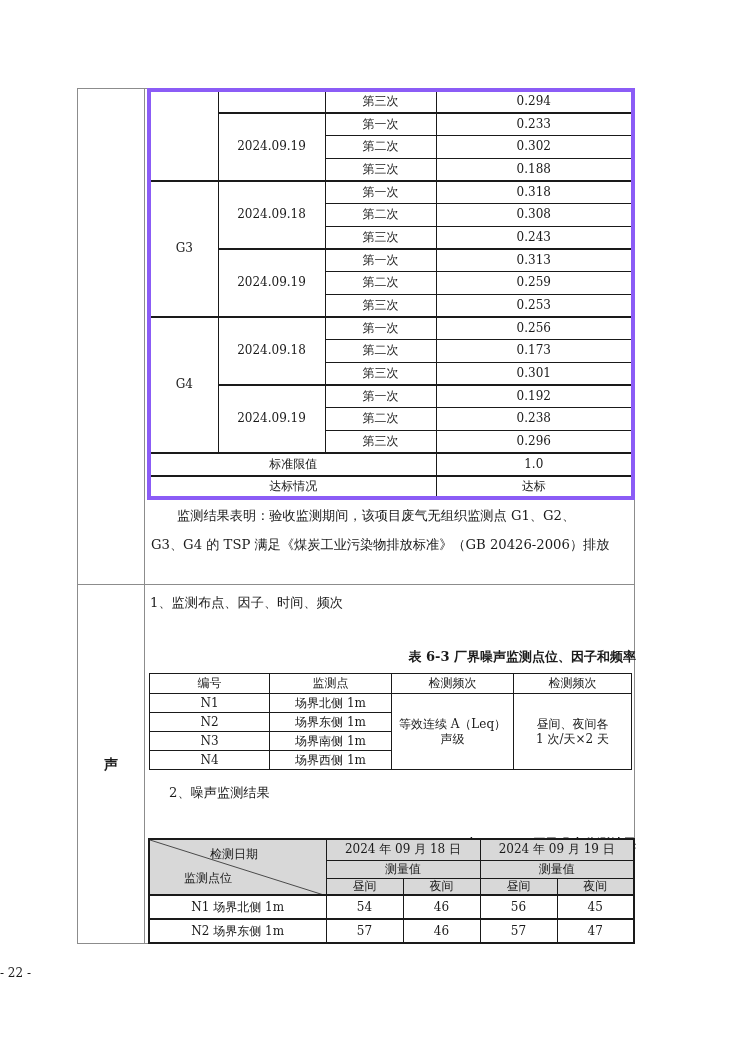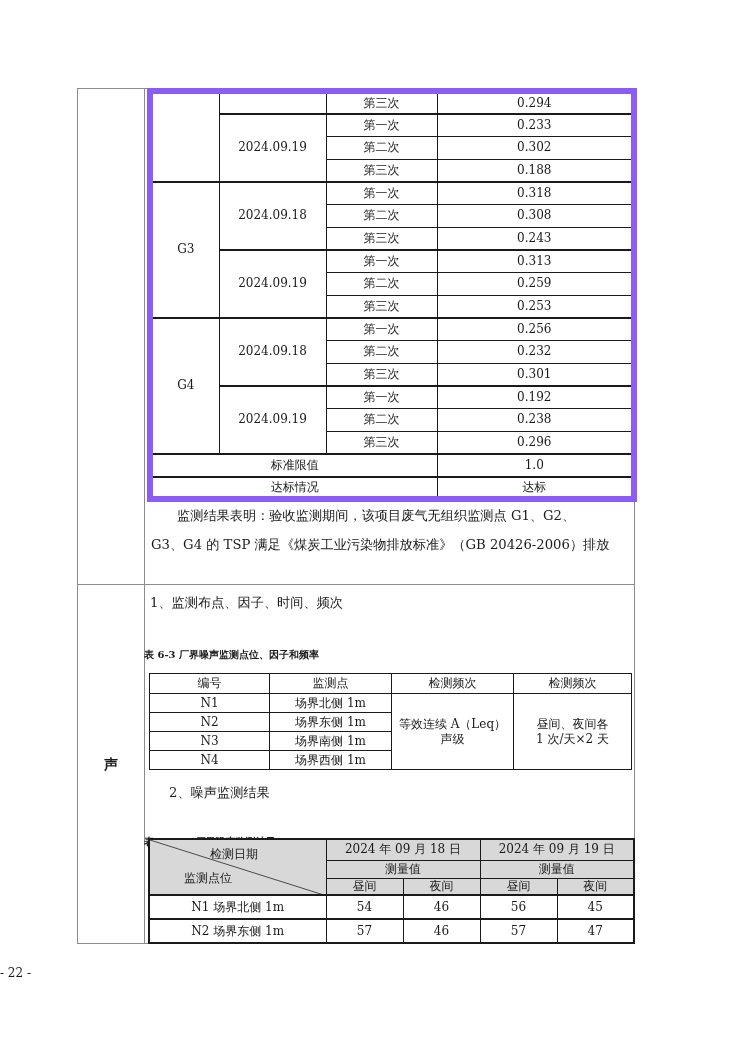--- a/index.html
+++ b/index.html
@@ -13,34 +13,34 @@
   .section-divider { position:absolute; left:0; right:0; top:495px; height:0; border-top:1px solid #8c8c8c; }
   .noise-label { position:absolute; left:0; top:495px; width:66px; height:361px;
                  display:flex; align-items:center; justify-content:center;
                  font-size:14px; font-weight:bold; }
 
   table { border-collapse:collapse; table-layout:fixed; }
   td { border:1px solid #1a1a1a; text-align:center; vertical-align:middle;
        font-size:12px; line-height:1.25; overflow:hidden; }
 
   
-  .tsp { position:absolute; left:69px; top:-1px; width:484px; border:6px solid #8b5cf6; }
+  .tsp { position:absolute; left:69px; top:-1px; width:484px; border:4px solid #8b5cf6; }
   .tsp tr { height:22.7px; }
   .t2 { border-top:2px solid #1a1a1a !important; }
 
   
   .summary { position:absolute; left:73px; top:413px; width:480px; font-size:13.2px; }
   .summary .line { height:28.6px; line-height:28.6px; text-align:left; white-space:nowrap; }
   .summary .indent { text-indent:26px; }
 
   
   .item1 { position:absolute; left:72px; top:505px; font-size:13.2px; }
   .time-note { position:absolute; left:91px; top:533px; font-size:13.2px; }
-  .tbl-title { position:absolute; left:66px; width:492px; text-align:left;
-               font-size:10px; font-weight:bold; }
+  .tbl-title { position:absolute; left:66px; width:492px; text-align:right;
+               font-size:13px; font-weight:bold; }
   .title63 { top:559px; }
   .title64 { top:746px; }
   .item2 { position:absolute; left:91px; top:695px; font-size:13.2px; }
 
   .t63 { position:absolute; left:71px; top:584px; width:482px; }
   .t63 tr { height:19px; }
   .t63 .hd { height:20px; }
   .pre { white-space:pre-line; }
 
   .t64 { position:absolute; left:70px; top:749px; width:485px; border:2px solid #1a1a1a; }
@@ -124,21 +124,21 @@
       </tr>
 
       <tr>
         <td rowspan="6" class="t2">G4</td>
         <td rowspan="3" class="t2">2024.09.18</td>
         <td class="t2">第一次</td>
         <td class="t2">0.256</td>
       </tr>
       <tr>
         <td>第二次</td>
-        <td>0.232</td>
+        <td>0.173</td>
       </tr>
       <tr>
         <td>第三次</td>
         <td>0.301</td>
       </tr>
       <tr>
         <td rowspan="3" class="t2">2024.09.19</td>
         <td class="t2">第一次</td>
         <td class="t2">0.192</td>
       </tr>

